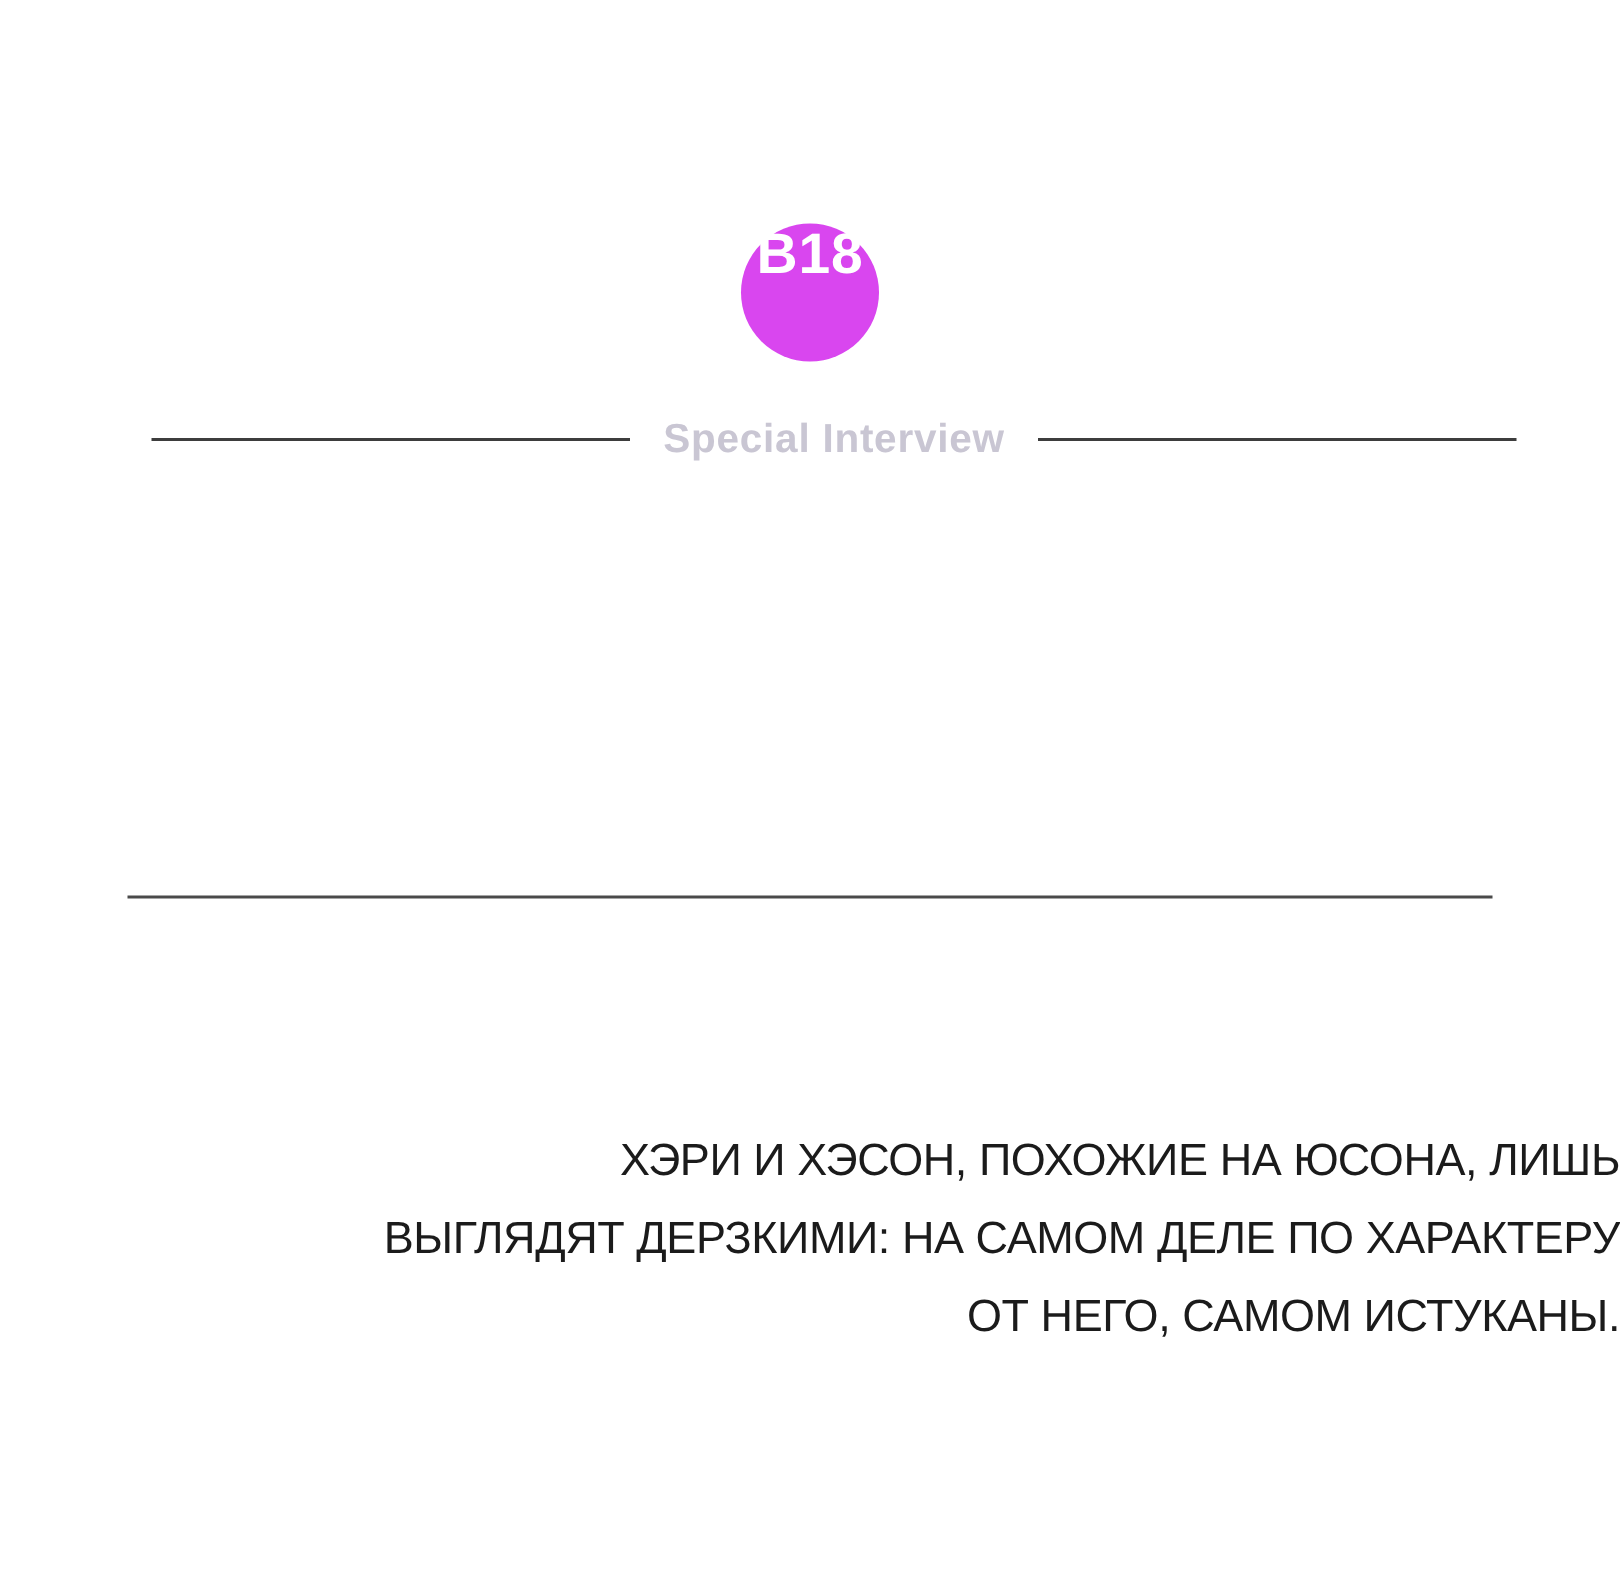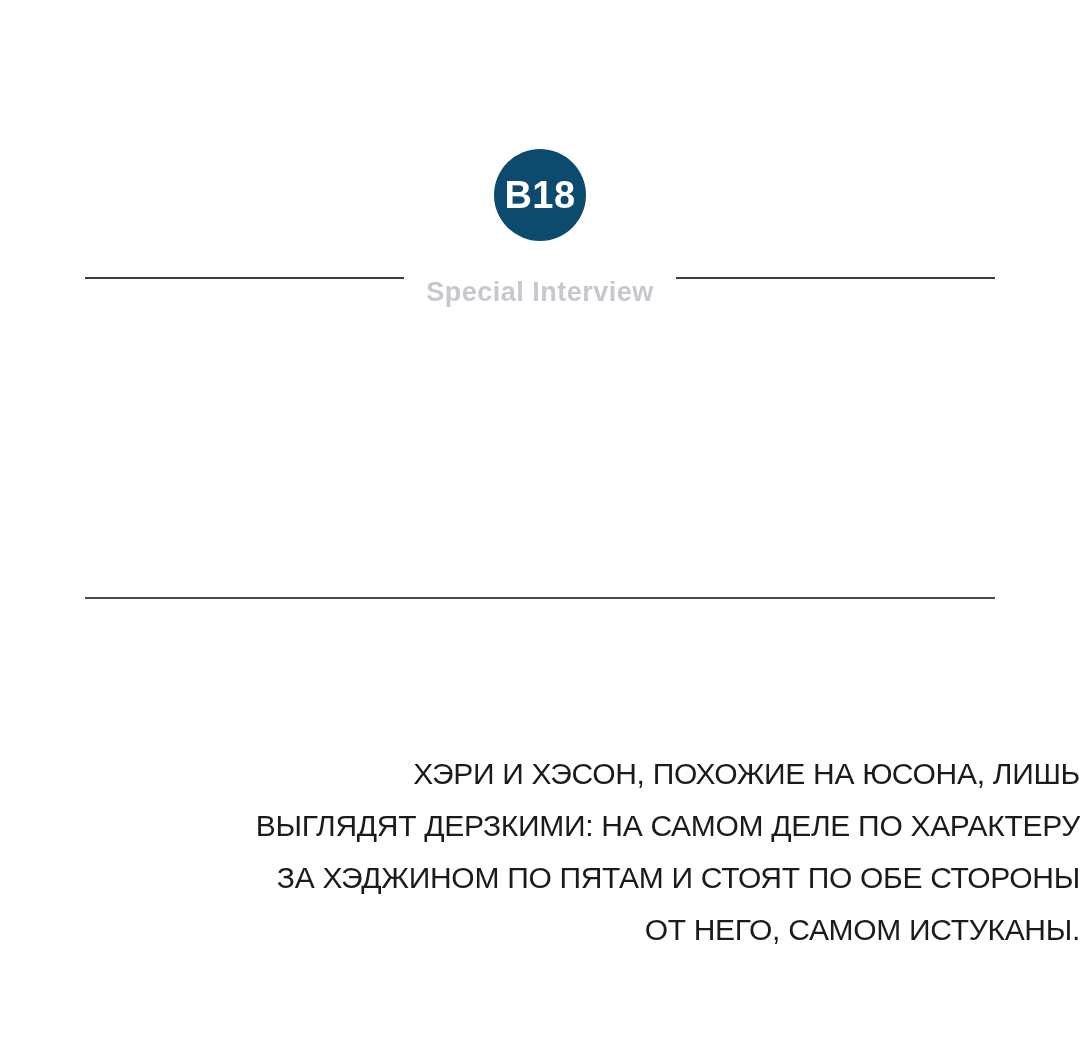--- a/index.html
+++ b/index.html
@@ -12,39 +12,39 @@
   }
 
   .badge {
     position: absolute;
     top: 149px;
     left: 50%;
     transform: translateX(-50%);
     width: 92px;
     height: 92px;
     border-radius: 50%;
-    background: #0c4a6e;
+    background: #d946ef;
     display: flex;
-    align-items: center;
+    align-items: flex-start;
     justify-content: center;
   }
   .badge-label {
     color: #ffffff;
     font-size: 38px;
     font-weight: bold;
     letter-spacing: 0.5px;
   }
 
   .subtitle-row {
     position: absolute;
     top: 277px;
-    left: 85px;
+    left: 101px;
     width: 910px;
     display: flex;
-    align-items: flex-start;
+    align-items: center;
     gap: 16px;
   }
   .subtitle-row .rule {
     flex: 1;
     height: 0;
     border-top: 2px solid #3d3d3d;
   }
   .subtitle-label {
     color: #C9C6D3;
     font-size: 27px;
@@ -102,15 +102,14 @@
 </div>
 
 <div class="heading">
 </div>
 
 <div class="divider"></div>
 
 <div class="body-text">
   <div>ХЭРИ И ХЭСОН, ПОХОЖИЕ НА ЮСОНА, ЛИШЬ</div>
   <div>ВЫГЛЯДЯТ ДЕРЗКИМИ: НА САМОМ ДЕЛЕ ПО ХАРАКТЕРУ</div>
-  <div>ЗА ХЭДЖИНОМ ПО ПЯТАМ И СТОЯТ ПО ОБЕ СТОРОНЫ</div>
   <div>ОТ НЕГО, САМОМ ИСТУКАНЫ.</div>
 </div>
 
 </body></html>

